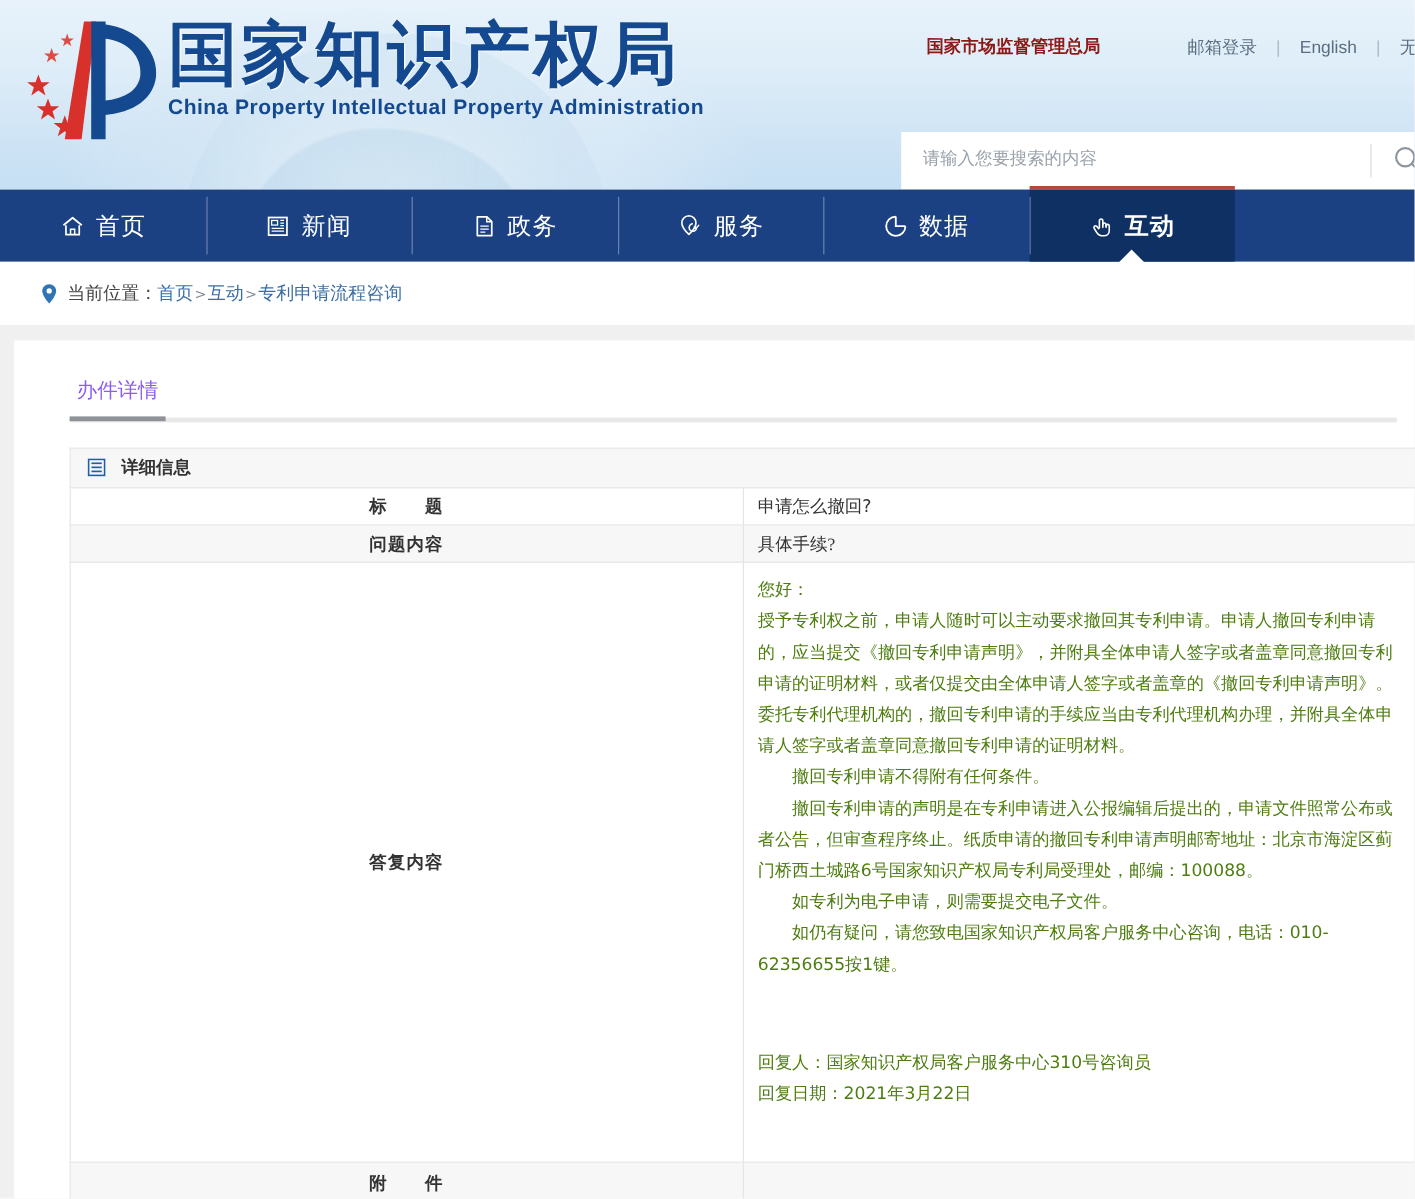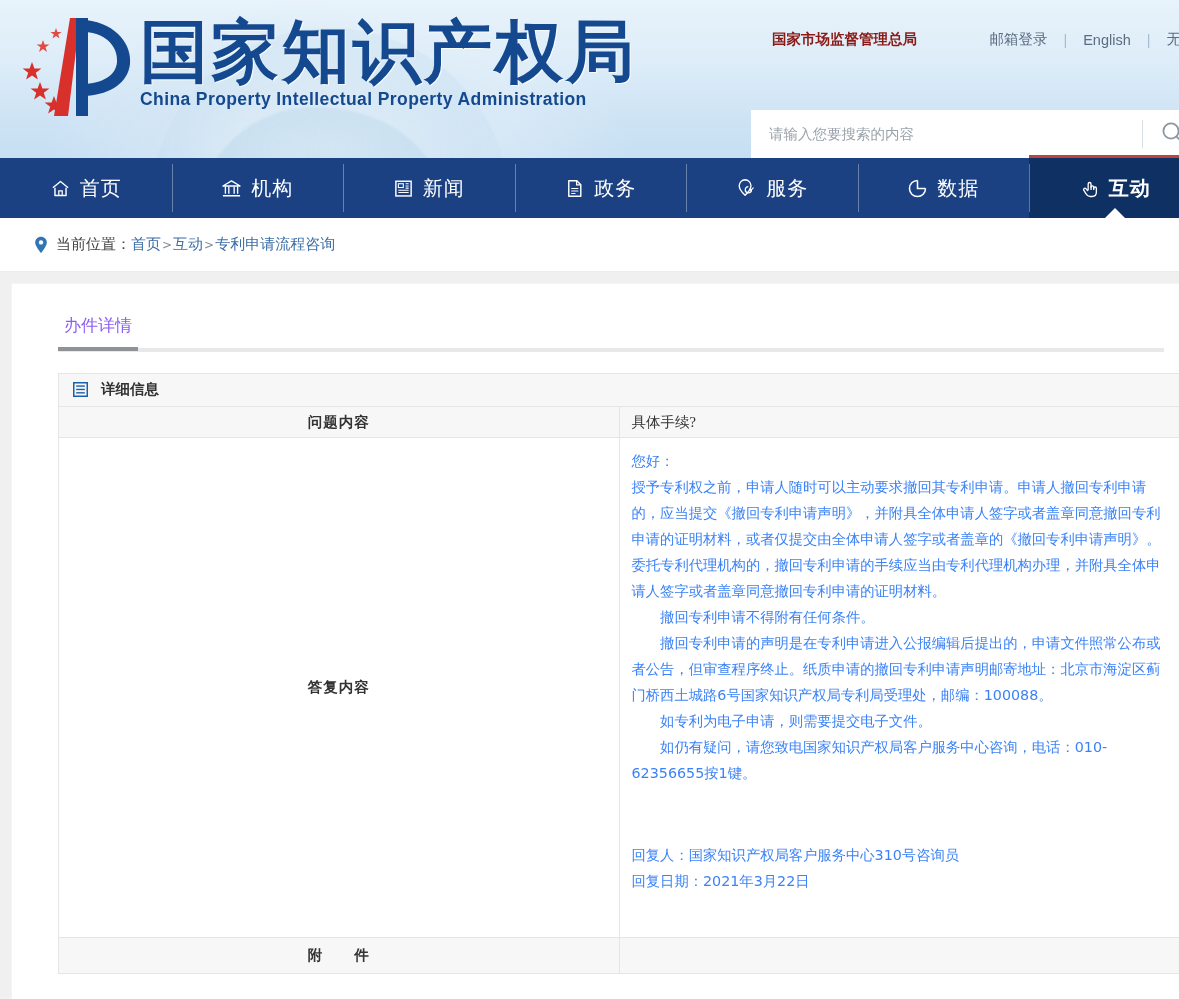--- a/index.html
+++ b/index.html
@@ -53,22 +53,22 @@
   .logo-wrap {
     position: absolute;
     left: 18px; top: 12px;
     display: flex;
     align-items: flex-start;
     height: 118px;
   }
   .logo-mark { width: 118px; height: 110px; position: relative; flex: 0 0 auto; }
   .logo-text { margin-left: 4px; padding-top: 4px; }
   .logo-cn {
-    font-family: Liberation Sans, sans-serif;
-    font-size: 68px;
+    font-family: Liberation Serif, serif;
+    font-size: 58px;
     font-weight: bold;
     color: #15498f;
     letter-spacing: 3px;
     line-height: 1.05;
     text-shadow: 1px 1px 0 rgba(255,255,255,0.8);
     white-space: nowrap;
   }
   .logo-en {
     font-family: "Liberation Sans", sans-serif;
     font-size: 17.5px;
@@ -110,21 +110,21 @@
     background: #ffffff;
     display: flex;
     align-items: center;
   }
   .searchbox input {
     border: 0; outline: 0;
     flex: 1 1 auto;
     height: 46px;
     padding: 0 18px;
     font-size: 14.5px;
-    font-family: Liberation Sans, sans-serif;
+    font-family: Liberation Mono, monospace;
     color: #701a75;
     background: transparent;
   }
   .searchbox input::placeholder { color: #9aa3ab; }
   .search-divider { width: 1px; height: 28px; background: #d8dde2; }
   .search-btn {
     width: 60px; height: 48px;
     display: flex; align-items: center; justify-content: center;
     cursor: pointer; background: transparent; border: 0;
   }
@@ -268,21 +268,21 @@
     padding: 9px 0 9px 12px;
     font-size: 14.5px;
     color: #333;
     vertical-align: top;
   }
   tr.r1 td { height: 31px; padding-top: 0; padding-bottom: 0; vertical-align: middle; }
   td.body {
     padding: 10px 14px 14px 12px;
     line-height: 1.82;
     font-size: 14.3px;
-    color: #3b82f6;
+    color: #4d7c0f;
     vertical-align: top;
     height: 500px;
   }
   td.body p { margin: 0; }
   td.body p.ind { text-indent: 2em; }
   td.body .gap { height: 56px; }
   tr.att td { height: 36px; vertical-align: middle; }
 </style>
 </head>
 <body>
@@ -350,30 +350,20 @@
       <span class="nav-ico">
         <svg width="21" height="21" viewBox="0 0 22 22" fill="none" xmlns="http://www.w3.org/2000/svg">
           <path d="M3 10.2 L11 3.6 L19 10.2" stroke="#fff" stroke-width="1.5" stroke-linejoin="round"></path>
           <path d="M5.2 10.2 V18.4 H16.8 V10.2" stroke="#fff" stroke-width="1.5" stroke-linejoin="round"></path>
           <path d="M9.2 18.4 V13.6 H12.8 V18.4" stroke="#fff" stroke-width="1.3"></path>
         </svg>
       </span>
       <span>首页</span>
     </a>
 
-    <a class="nav-item" href="#">
-      <span class="nav-ico">
-        <svg width="21" height="21" viewBox="0 0 22 22" fill="none" xmlns="http://www.w3.org/2000/svg">
-          <path d="M11 3 L20 8.4 H2 Z" stroke="#fff" stroke-width="1.4" stroke-linejoin="round"></path>
-          <path d="M4.6 8.8 V16.6 M8.2 8.8 V16.6 M13.8 8.8 V16.6 M17.4 8.8 V16.6" stroke="#fff" stroke-width="1.4"></path>
-          <path d="M2 18.6 H20" stroke="#fff" stroke-width="1.6"></path>
-        </svg>
-      </span>
-      <span>机构</span>
-    </a>
 
     <a class="nav-item" href="#">
       <span class="nav-ico">
         <svg width="21" height="21" viewBox="0 0 22 22" fill="none" xmlns="http://www.w3.org/2000/svg">
           <rect x="3" y="3.4" width="16" height="15.4" stroke="#fff" stroke-width="1.5"></rect>
           <rect x="5.6" y="6" width="5.2" height="4" stroke="#fff" stroke-width="1.1"></rect>
           <path d="M13.2 6 H16.4 M13.2 8.4 H16.4 M13.2 10.6 H16.4 M5.6 12.8 H16.4 M5.6 15.2 H16.4" stroke="#fff" stroke-width="1.1"></path>
         </svg>
       </span>
       <span>新闻</span>
@@ -455,20 +445,24 @@
                 <rect x="0.8" y="0.8" width="14.4" height="14.4" fill="none" stroke="#1b60ad" stroke-width="1.6"></rect>
                 <rect x="3.4" y="3.6" width="9.2" height="1.5" fill="#1b60ad"></rect>
                 <rect x="3.4" y="7.2" width="9.2" height="1.5" fill="#1b60ad"></rect>
                 <rect x="3.4" y="10.8" width="9.2" height="1.5" fill="#1b60ad"></rect>
               </svg>
             </span>
             <span>详细信息</span>
           </th>
         </tr>
 
+        <tr class="r1">
+          <td class="lbl">标　　题</td>
+          <td class="val">申请怎么撤回?</td>
+        </tr>
 
         <tr class="r1 alt">
           <td class="lbl">问题内容</td>
           <td class="val">具体手续?</td>
         </tr>
 
         <tr>
           <td class="lbl">答复内容</td>
           <td class="body">
             <p>您好：</p>

